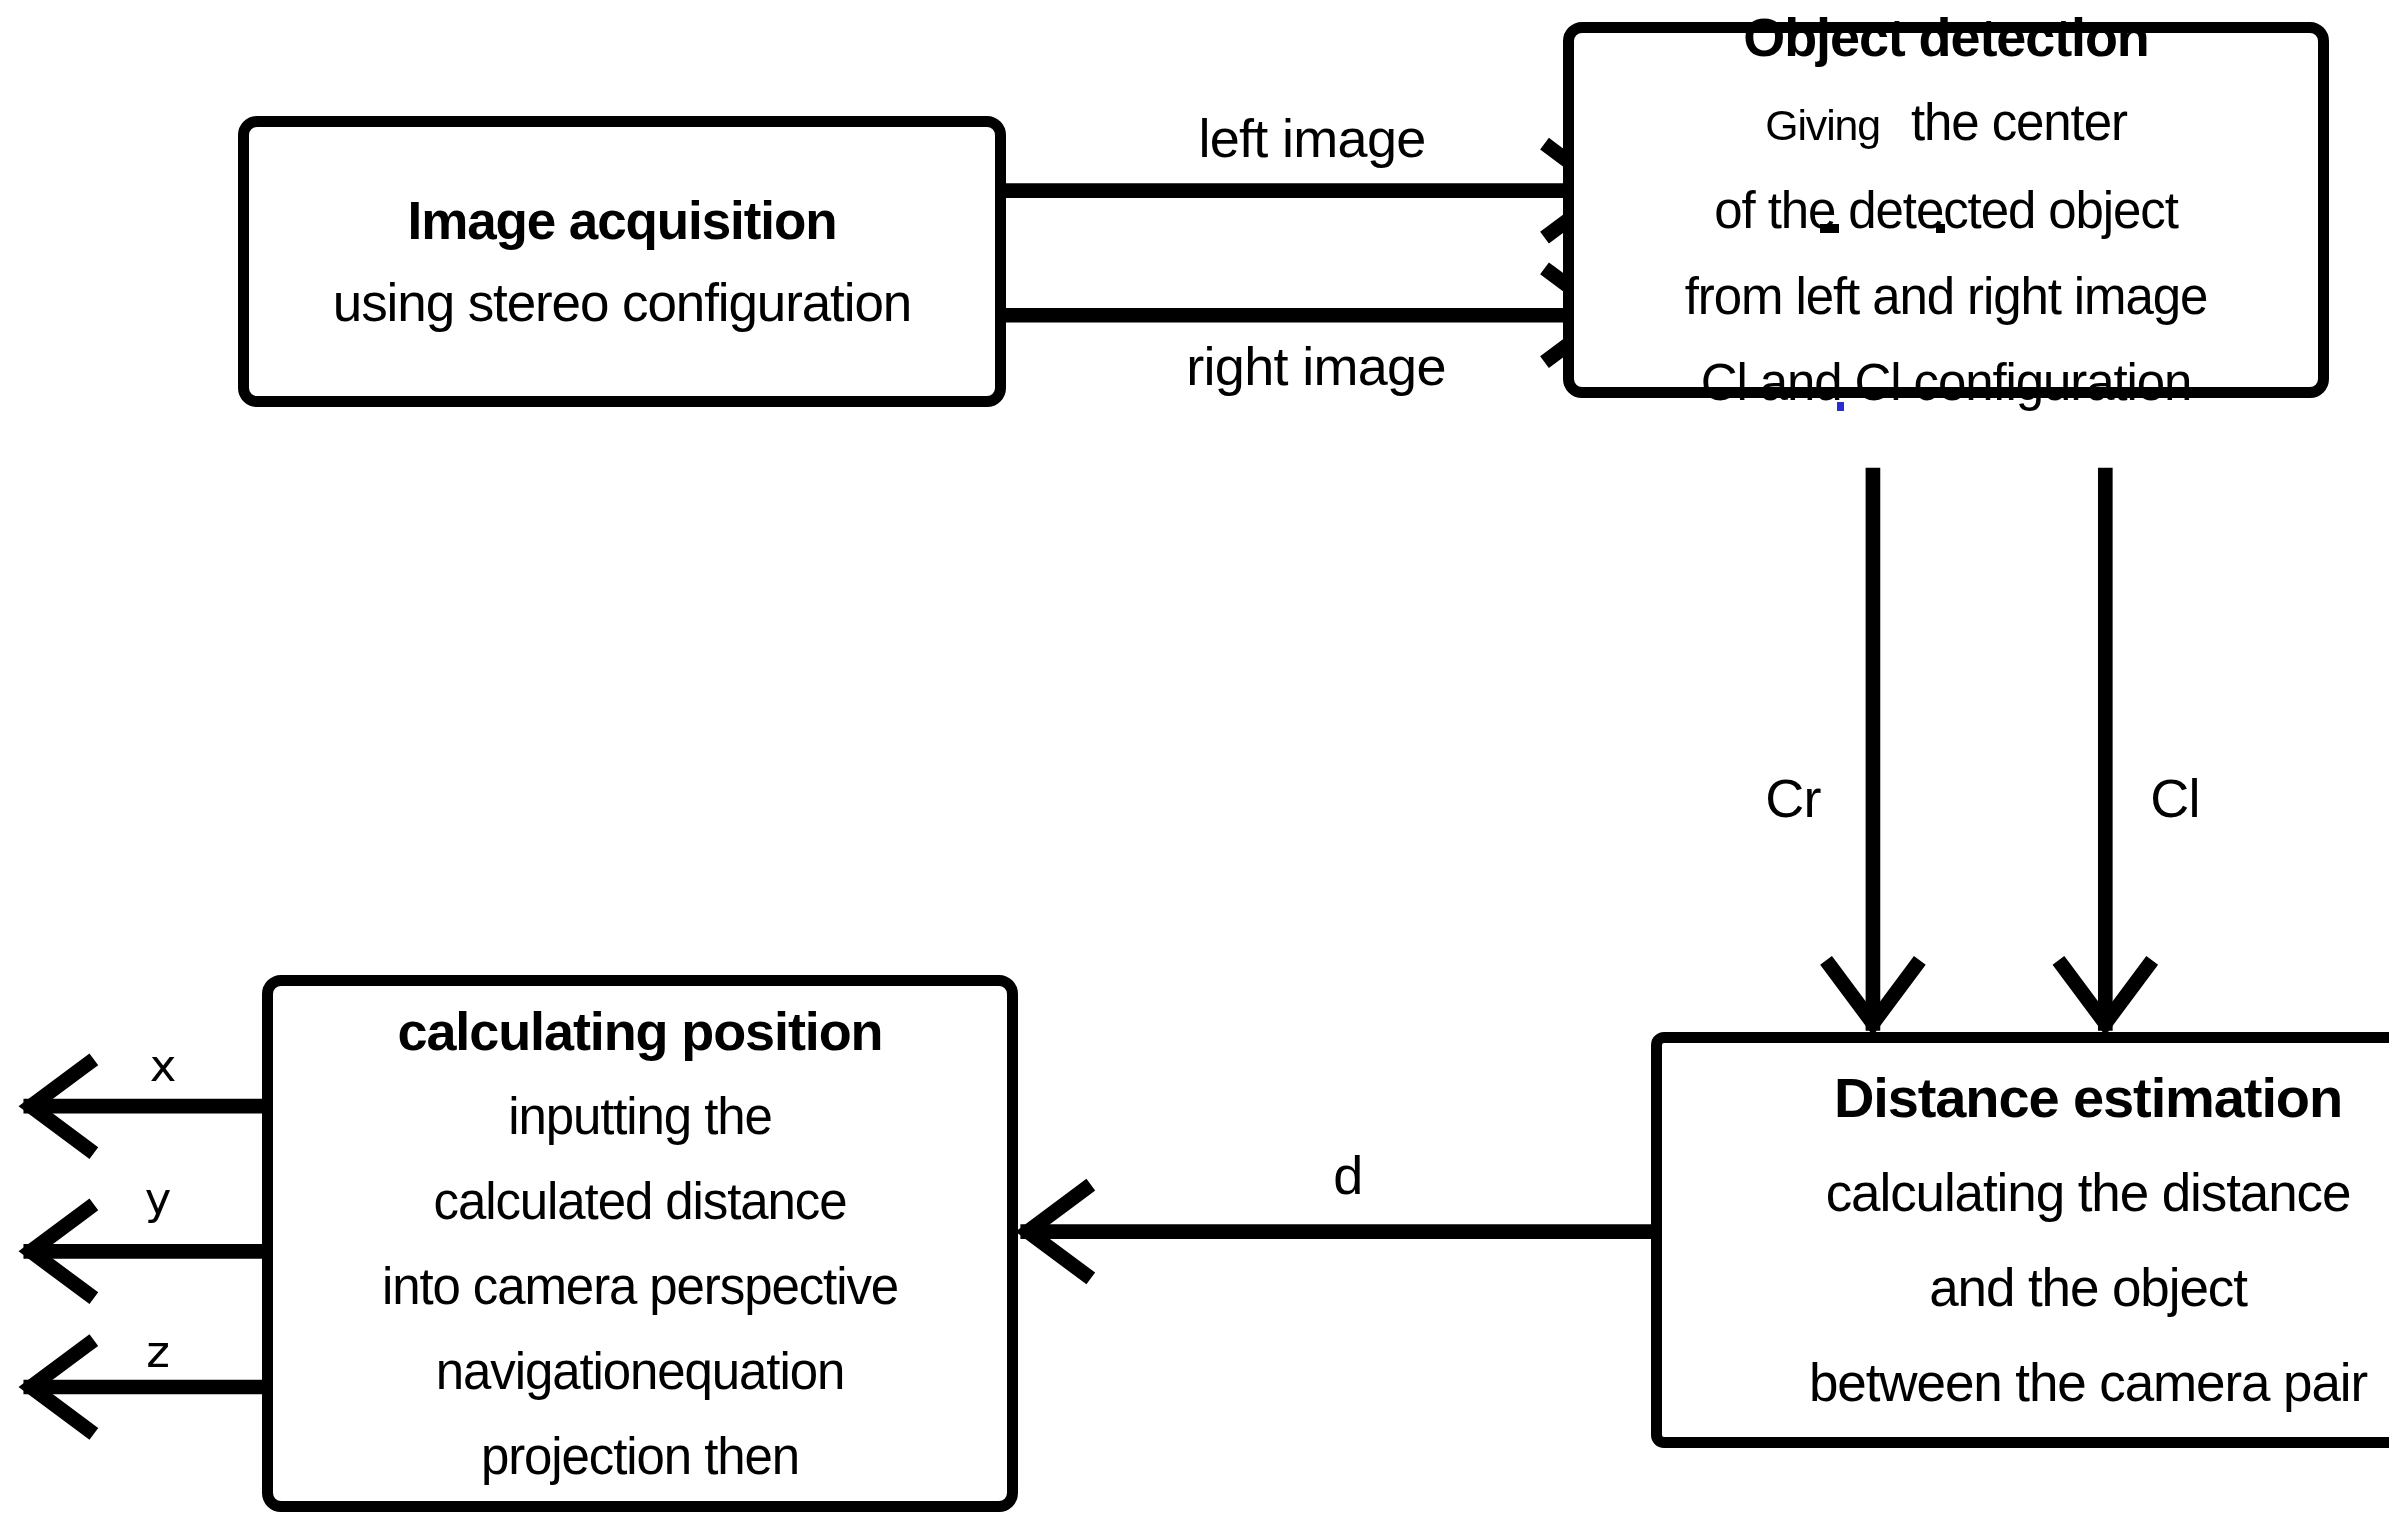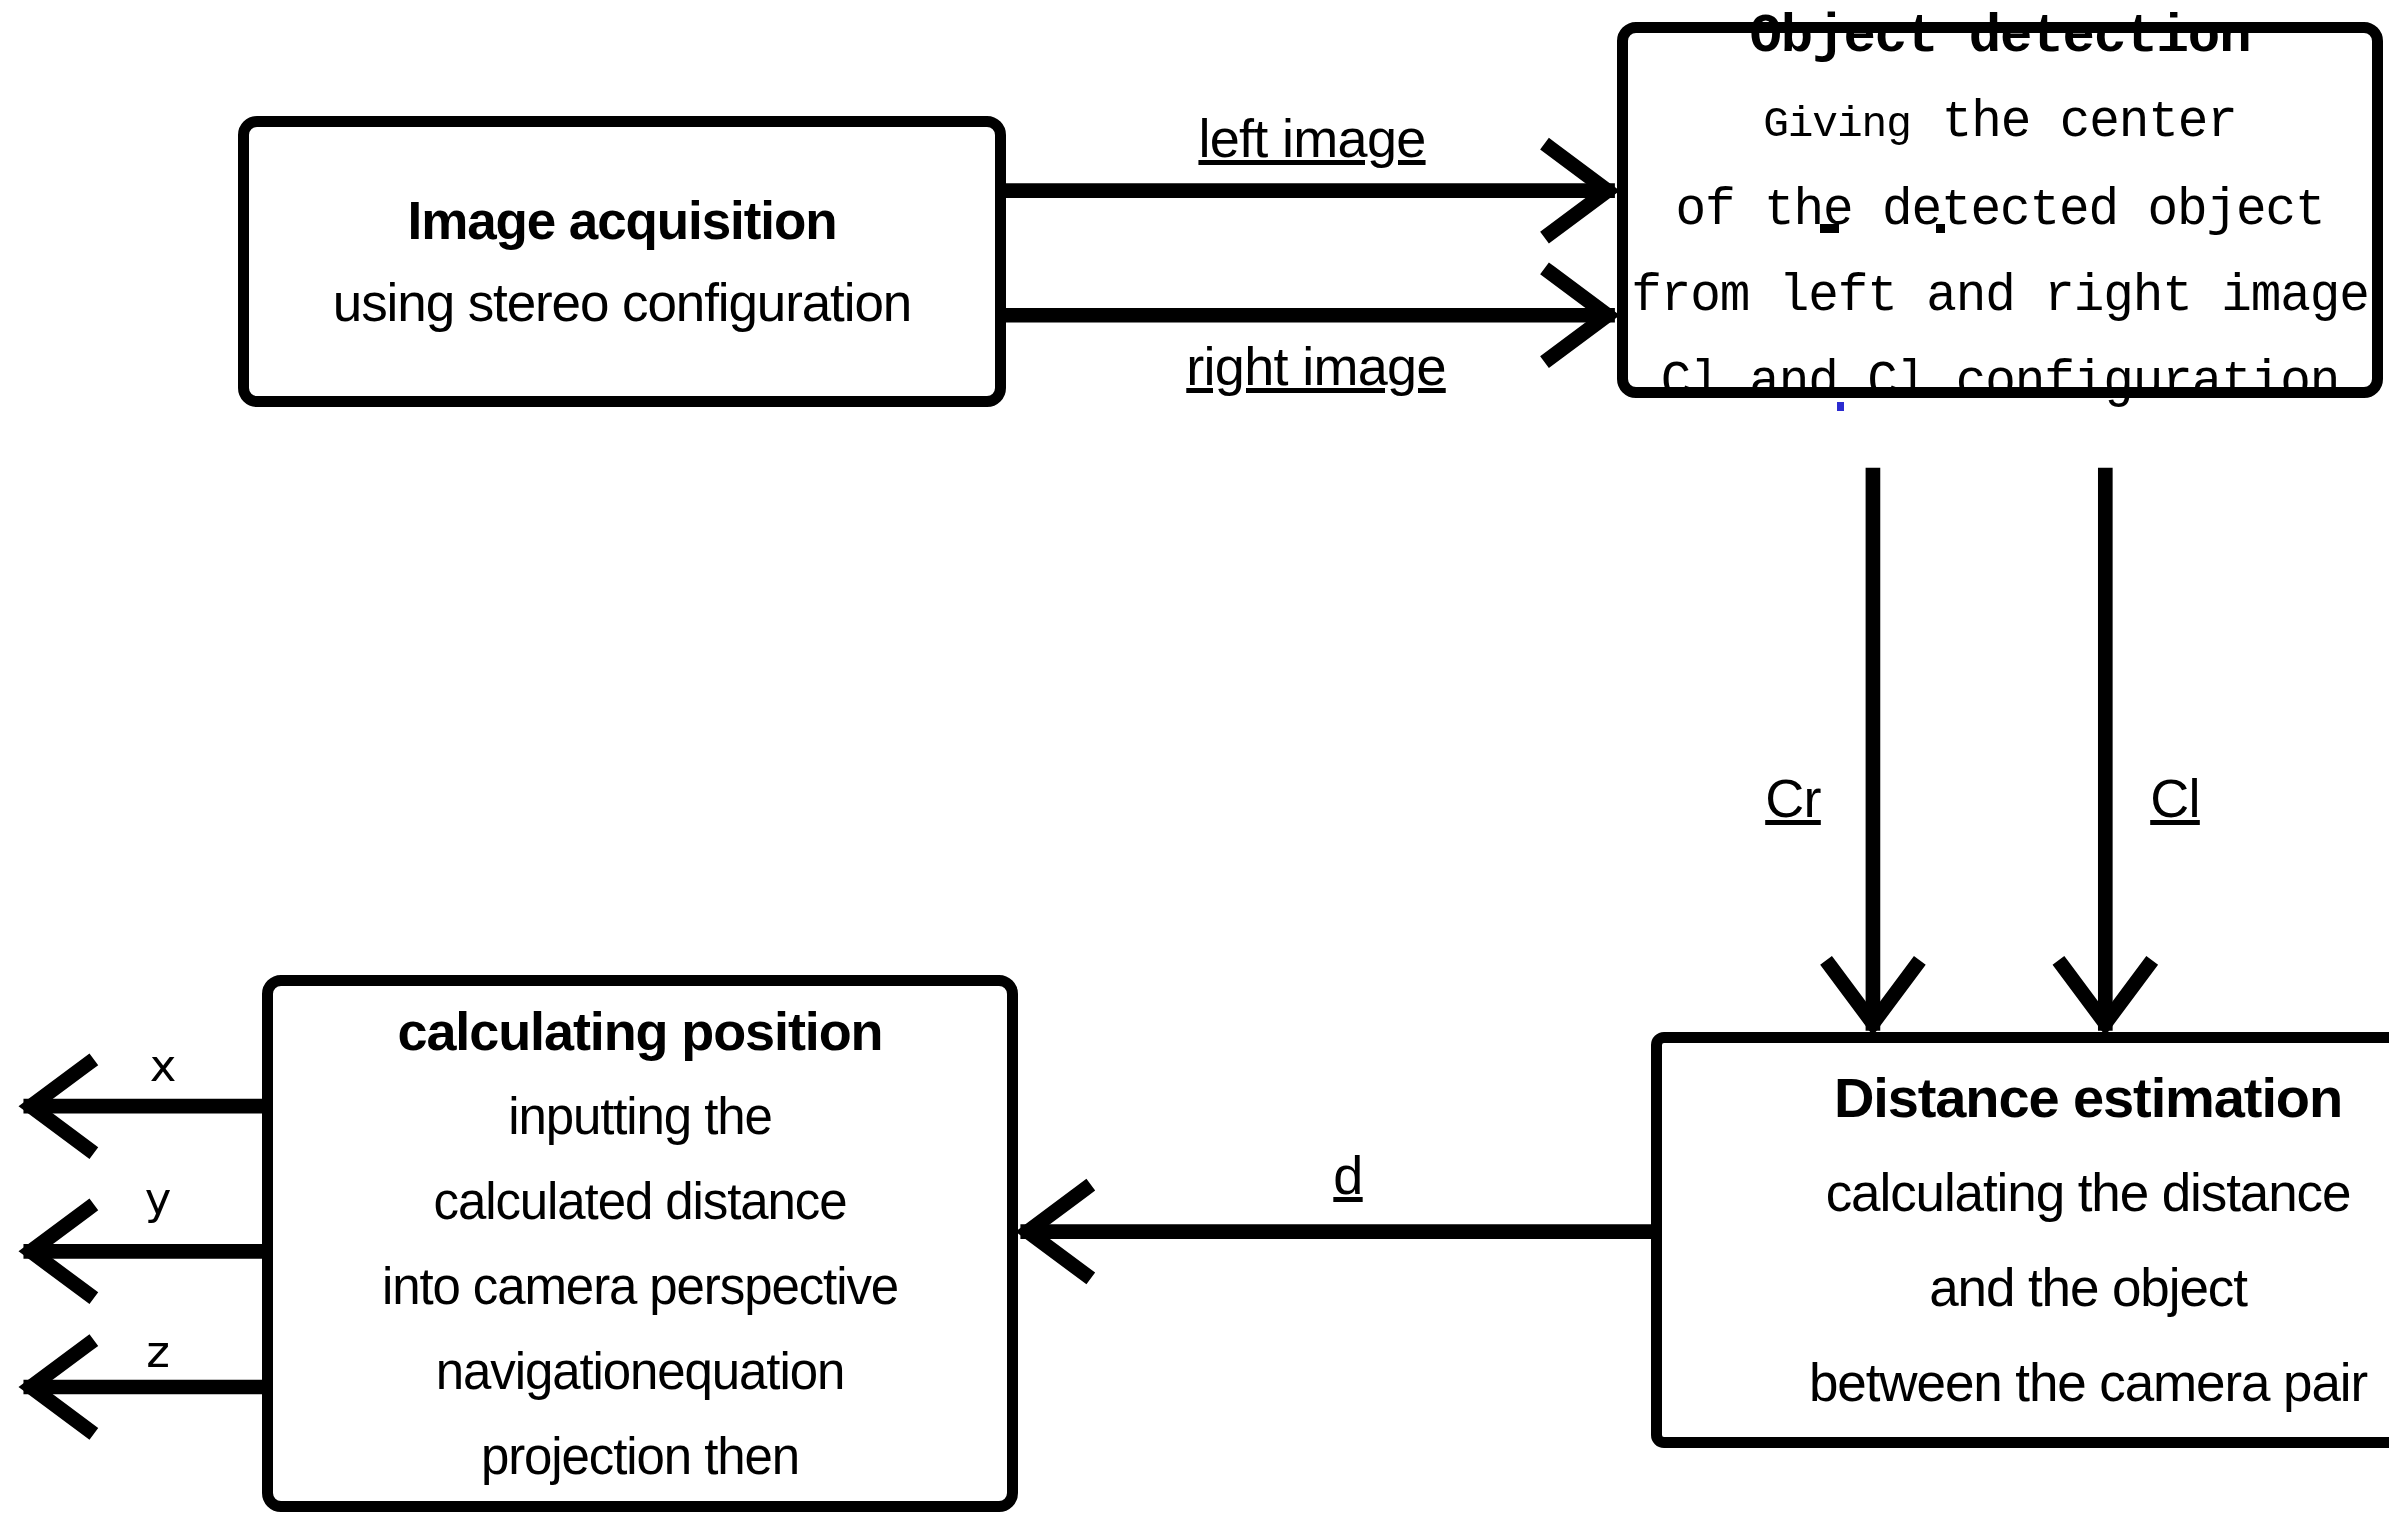--- a/index.html
+++ b/index.html
@@ -41,36 +41,35 @@
     flex-direction: column;
     justify-content: center;
     align-items: center;
     text-align: center;
     letter-spacing: -1.1px;
   }
   .box .line { font-size: 51px; white-space: nowrap; }
   .box .title { font-weight: 700; font-size: 54px; }
   .box-a { left: 238px; top: 116px; width: 768px; height: 291px; }
   .box-a .line { line-height: 82px; font-size: 53px; }
-  .box-b { left: 1617px; top: 22px; width: 766px; height: 376px; font-family: Liberation Mono, monospace; }
+  .box-b { left: 1563px; top: 22px; width: 766px; height: 376px; }
   .box-b .line { line-height: 86px; }
   .box-c { left: 1651px; top: 1032px; width: 874px; height: 416px; border-radius: 13px; }
   .box-c .line { line-height: 95px; font-size: 53px; }
   .box-c .title { font-size: 56px; }
   .box-d { left: 262px; top: 975px; width: 756px; height: 537px; }
   .box-d .line { line-height: 85px; }
   .giving-prefix { font-size: 0.84em; }
   .giving-rest { margin-left: 31px; }
   .arrow-label {
     position: absolute;
     transform: translate(-50%, -50%);
     font-size: 54px;
     white-space: nowrap;
     letter-spacing: -0.7px;
-    text-decoration: underline;
   }
   .axis-label {
     position: absolute;
     transform: translate(-50%, -50%);
     font-family: "DejaVu Sans", sans-serif;
     font-size: 45px;
     white-space: nowrap;
   }
   .artifact {
     position: absolute;

